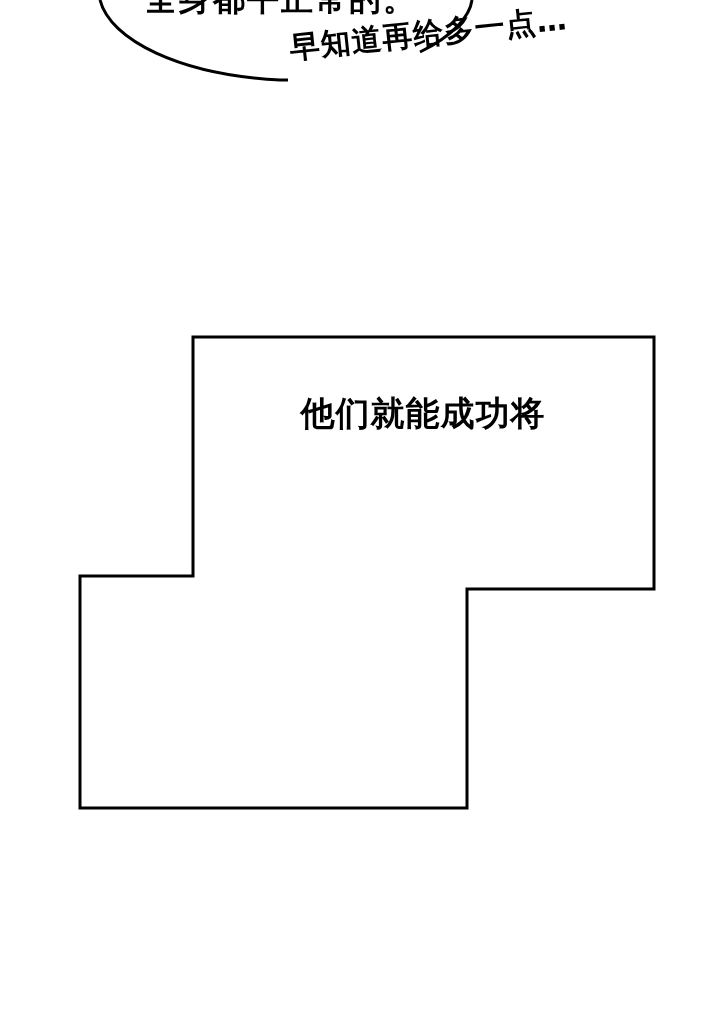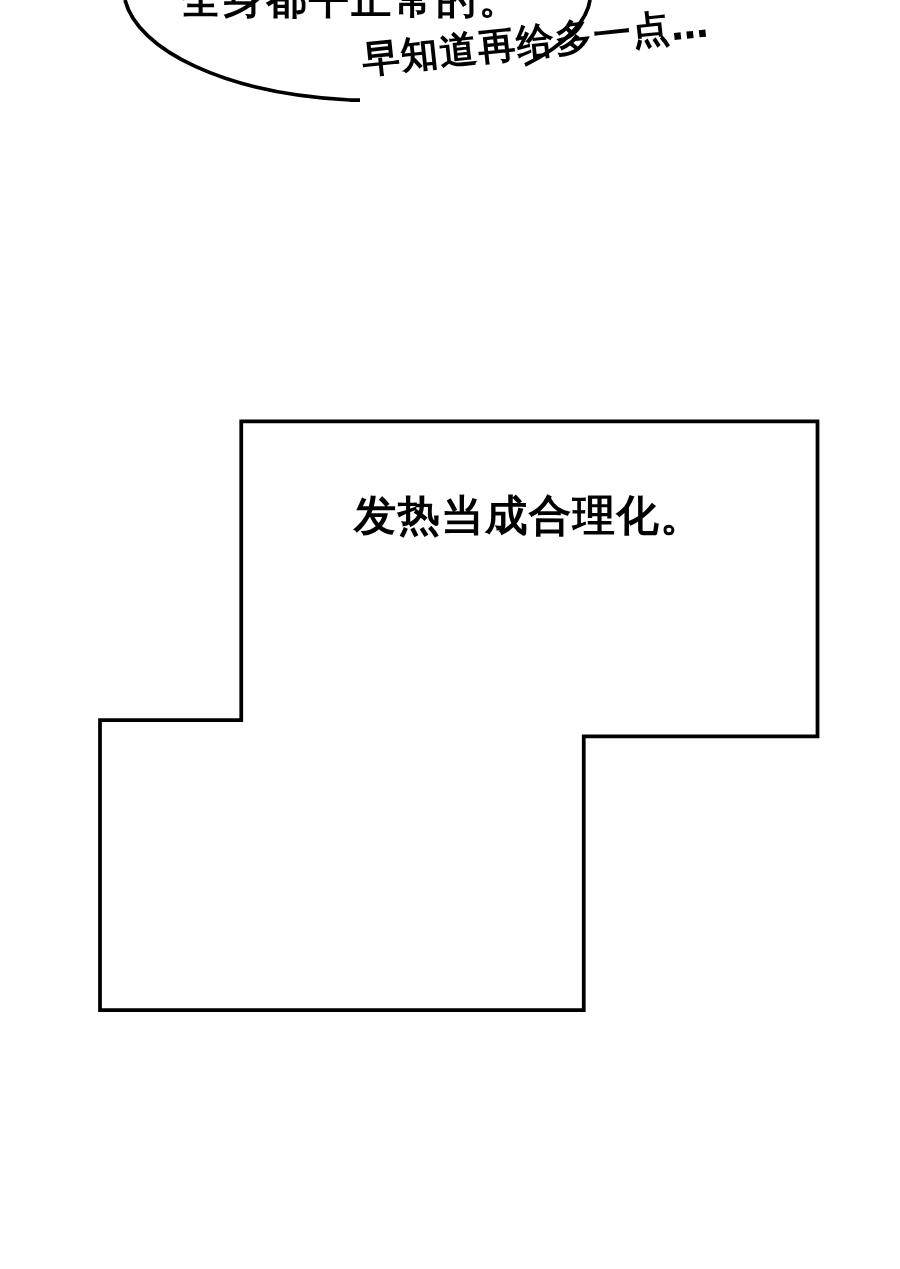--- a/index.html
+++ b/index.html
@@ -31,17 +31,17 @@
   <path d="M 100 0 C 110 40, 180 75, 280 80 L 288 80 M 420 52 C 455 35, 470 15, 472 0" fill="none" stroke="#000" stroke-width="3"></path>
 
   <polygon points="193,337 654,337 654,589 467,589 467,808 80,808 80,576 193,576" fill="#ffffff" stroke="#000" stroke-width="3"></polygon>
 </svg>
 
 <div class="bubble-text-top">全身都平正常的。</div>
 
 <div class="side-note">早知道再给多一点…</div>
 
 <div class="narration narration-1">
-  <span class="line">发热当成合理化。</span>
+  <span class="line">他们就能成功将</span>
 </div>
 
 <div class="narration narration-2">
 </div>
 
 </body></html>

